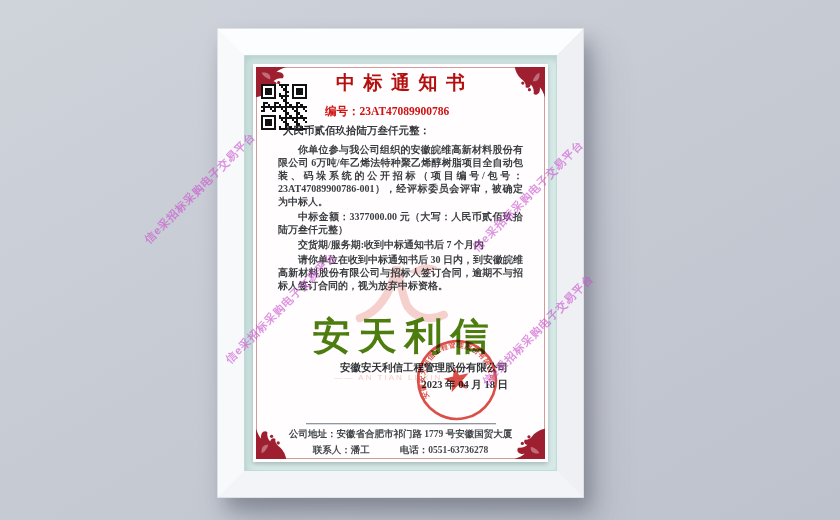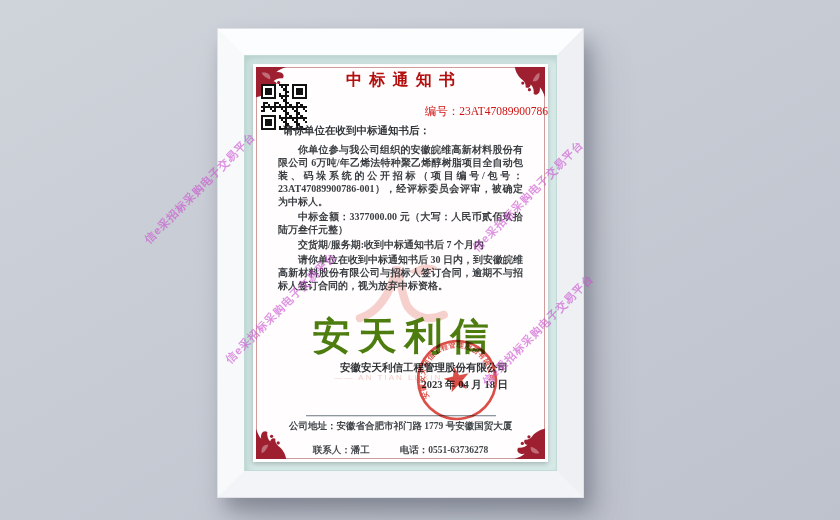--- a/index.html
+++ b/index.html
@@ -20,39 +20,39 @@
   .orn{position:absolute;width:34px;height:34px;color:#9e1f30;}
   .orn svg{width:100%;height:100%;display:block;}
   .orn.tl{left:3px;top:3px;}
   .orn.tr{right:3px;top:3px;transform:rotate(90deg);}
   .orn.br{right:3px;bottom:3px;transform:rotate(180deg);}
   .orn.bl{left:3px;bottom:3px;transform:rotate(270deg);}
   
   .qr{position:absolute;left:6px;top:20px;width:50px;height:46px;}
   .qr svg{width:100%;height:100%;display:block;}
   .title{position:absolute;left:0;right:0;top:6px;text-align:center;
-         font-size:16px;font-weight:bold;color:#b40f0f;letter-spacing:.45em;margin-right:-.45em;}
-  .number{position:absolute;left:72px;right:0;top:40px;text-align:right;
-          font-size:11.5px;font-weight:normal;color:#cf1212;}
+         font-size:19px;font-weight:bold;color:#b40f0f;letter-spacing:.45em;margin-right:-.45em;}
+  .number{position:absolute;left:72px;right:0;top:40px;text-align:left;
+          font-size:11.5px;font-weight:bold;color:#cf1212;}
   .addressee{position:absolute;left:30px;top:60px;font-size:10.5px;color:#33363a;font-weight:600;}
   
   .body-text{position:absolute;left:25px;right:25px;top:79px;z-index:3;}
   .body-text p{margin:0 0 2px;text-indent:2em;font-size:10px;line-height:13px;
                color:#3b3e42;font-weight:600;text-align:justify;}
   
   .signature{position:absolute;right:40px;top:295px;text-align:right;font-size:10.5px;
              line-height:17px;color:#2f3235;font-weight:700;z-index:3;}
   .seal{position:absolute;left:160px;top:272px;width:88px;height:88px;opacity:.88;
         transform:rotate(-12deg);z-index:4;mix-blend-mode:multiply;}
   .seal svg{width:100%;height:100%;display:block;}
   
   .footer{position:absolute;left:0;right:0;bottom:5px;text-align:center;z-index:3;}
   .footer .divider{width:190px;height:1px;background:#8f979e;margin:0 auto 4px;box-shadow:0 1px 0 #d9dde0;}
   .footer .line{font-size:9.5px;color:#43474b;font-weight:600;}
-  .footer .line + .line{margin-top:11px;}
+  .footer .line + .line{margin-top:3px;}
   .footer .gap{display:inline-block;width:30px;}
   
   .brand-wm{position:absolute;left:0;right:0;top:190px;text-align:center;z-index:2;pointer-events:none;}
   .brand-wm .logo{width:120px;height:74px;margin:0 auto;display:block;}
   .brand-wm .cn{display:block;font-size:38px;font-weight:bold;color:#4d7c0f;
                 letter-spacing:8px;margin-right:-8px;line-height:40px;margin-top:-12px;}
   .brand-wm .en{display:block;font-size:8px;color:#f4cdc9;letter-spacing:2px;margin-top:17px;
                 font-family:"Liberation Sans","DejaVu Sans",sans-serif;}
   
   .dwm{position:absolute;white-space:nowrap;font-size:11px;font-weight:bold;
@@ -249,21 +249,21 @@
               <rect x="20" y="15" width="1" height="1" fill="#111"></rect>
               <rect x="20" y="17" width="1" height="1" fill="#111"></rect>
               <rect x="20" y="20" width="1" height="1" fill="#111"></rect>
             </svg>
         </span>
 
         <div class="title">中标通知书</div>
         <div class="number">
           <span>编号：</span><span>23AT47089900786</span>
         </div>
-        <div class="addressee">请你单位在收到中标通知书后：</div>
+        <div class="addressee">人民币贰佰玖拾陆万叁仟元整：</div>
 
         <div class="brand-wm">
           <svg class="logo" viewBox="0 0 120 90">
             <path d="M10 78 C35 70 48 45 55 16 C60 40 63 55 68 64 C78 78 95 82 112 74" fill="none" stroke="#f6d0cc" stroke-width="10" stroke-linecap="round"></path>
             <path d="M70 22 C80 12 95 10 104 16 C96 26 80 28 70 22 Z" fill="#f6d0cc"></path>
           </svg>
           <span class="cn">安天利信</span>
           <span class="en">—— AN TIAN LI XIN ——</span>
         </div>
 

